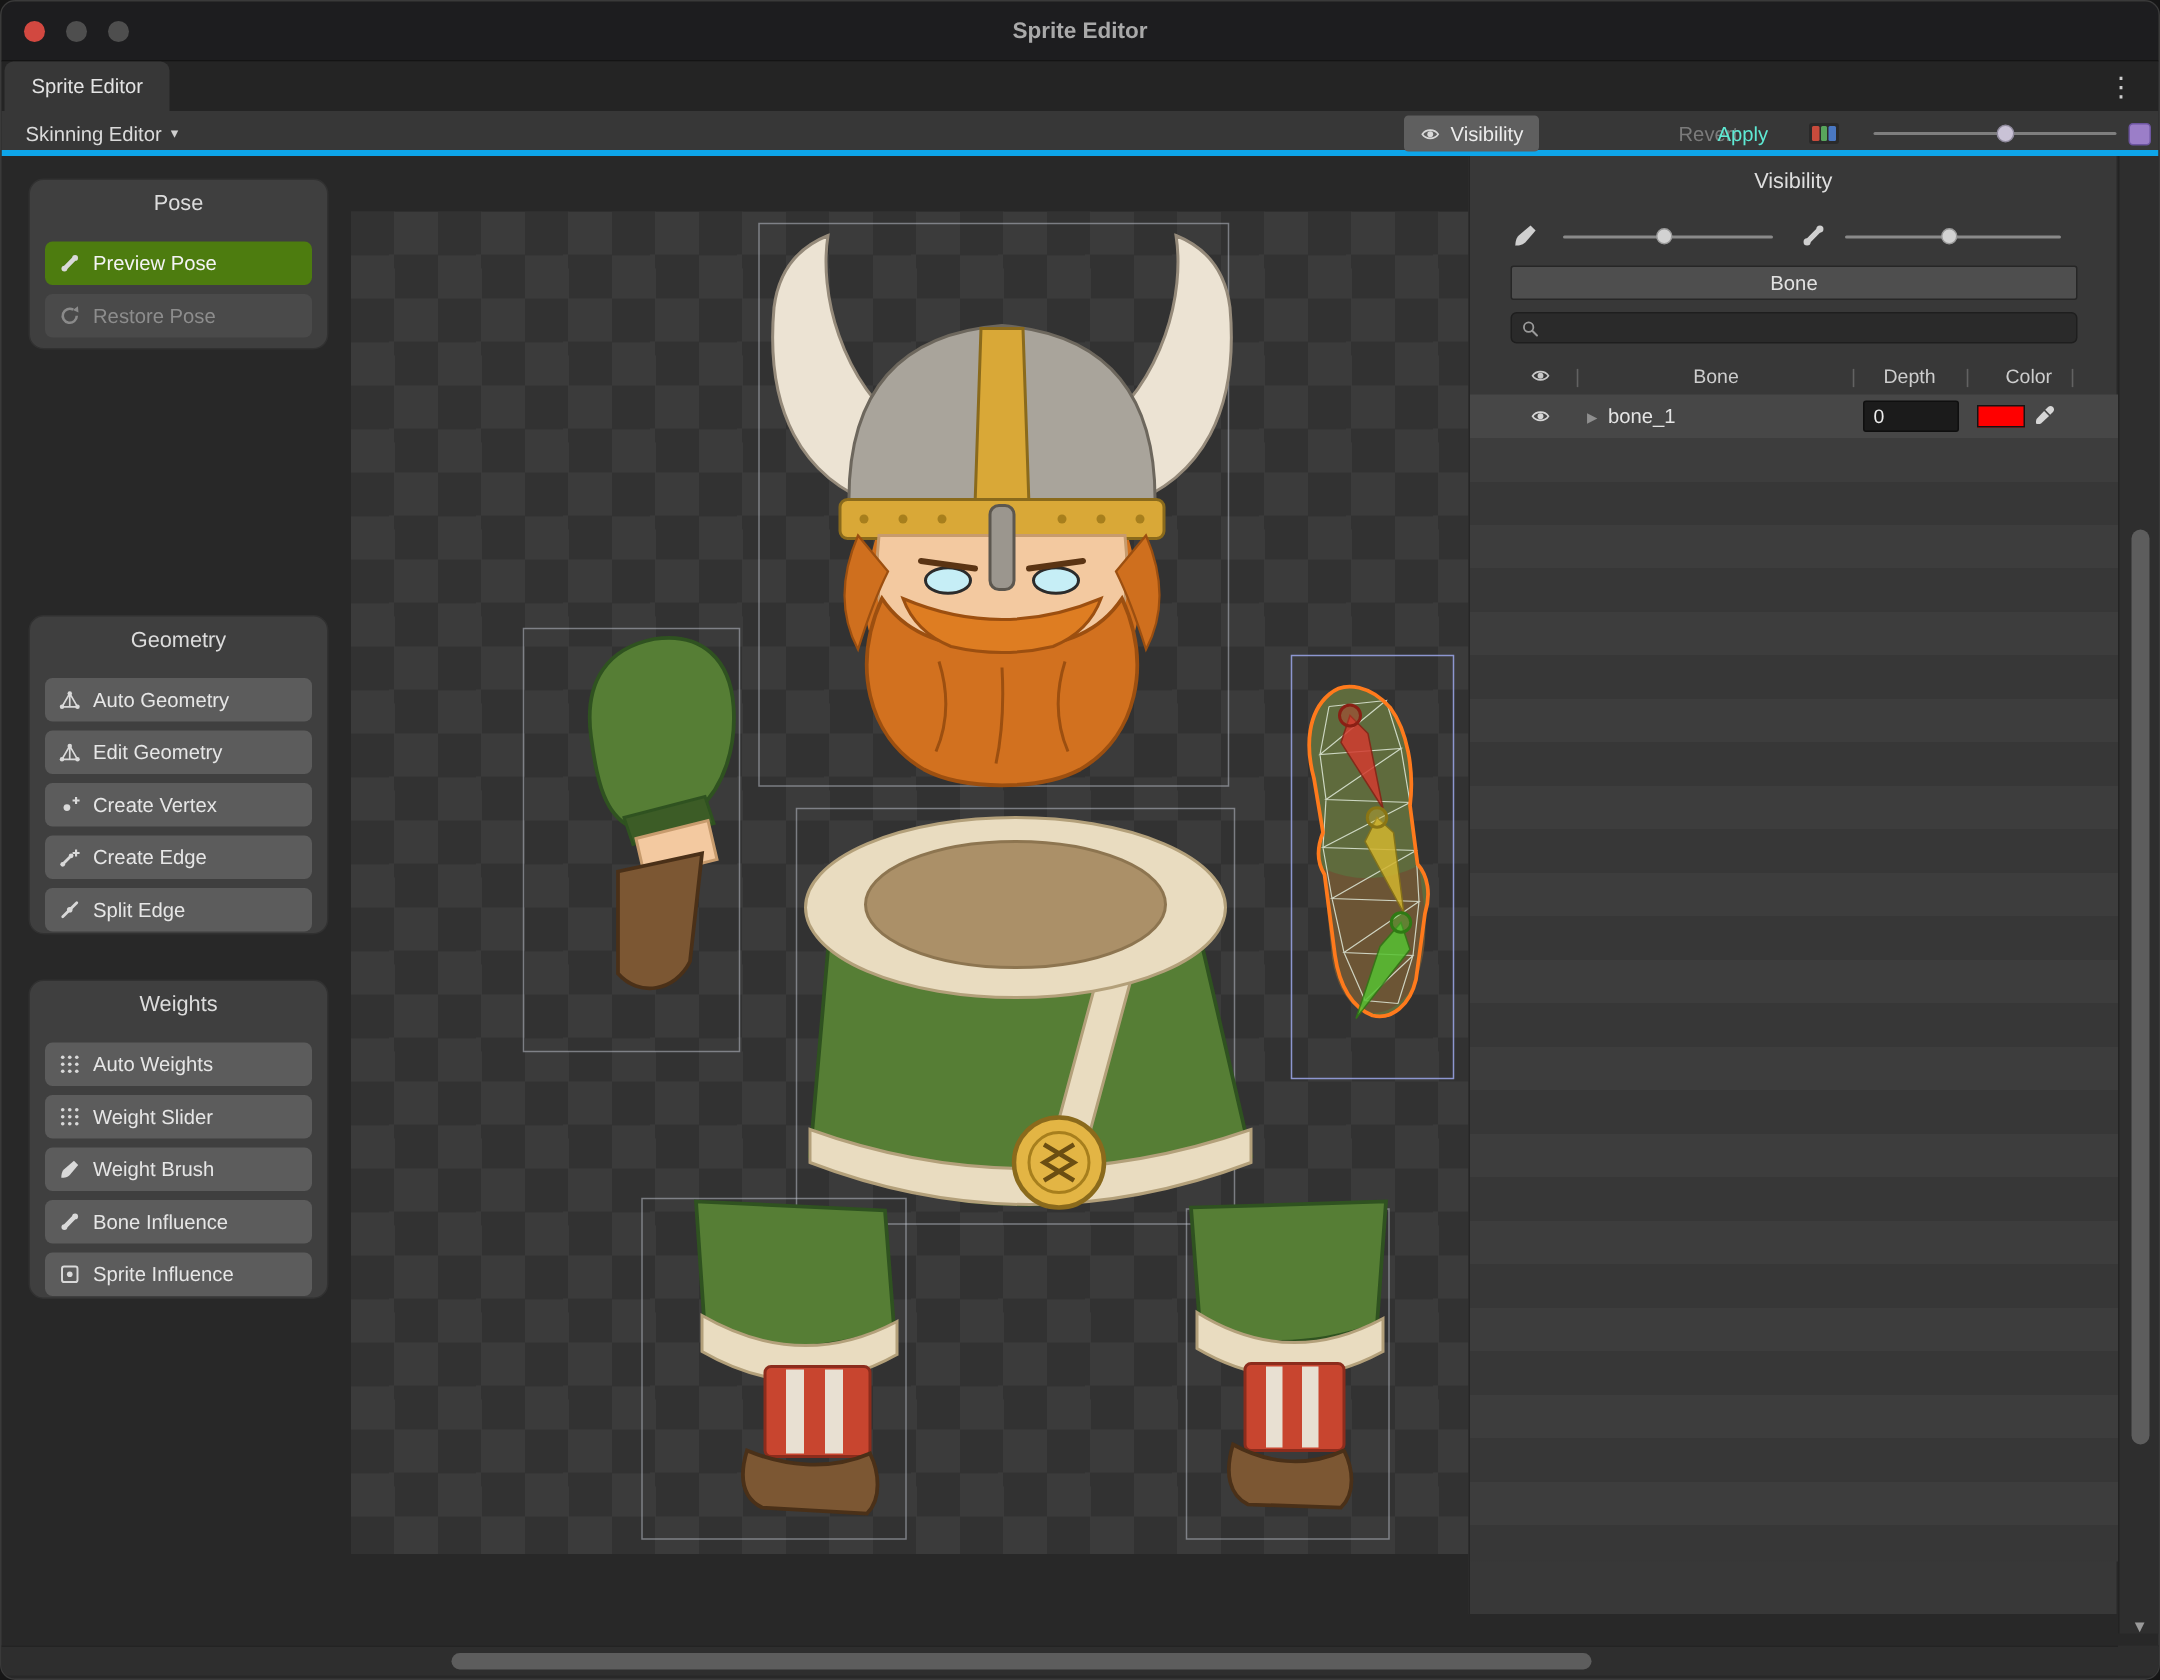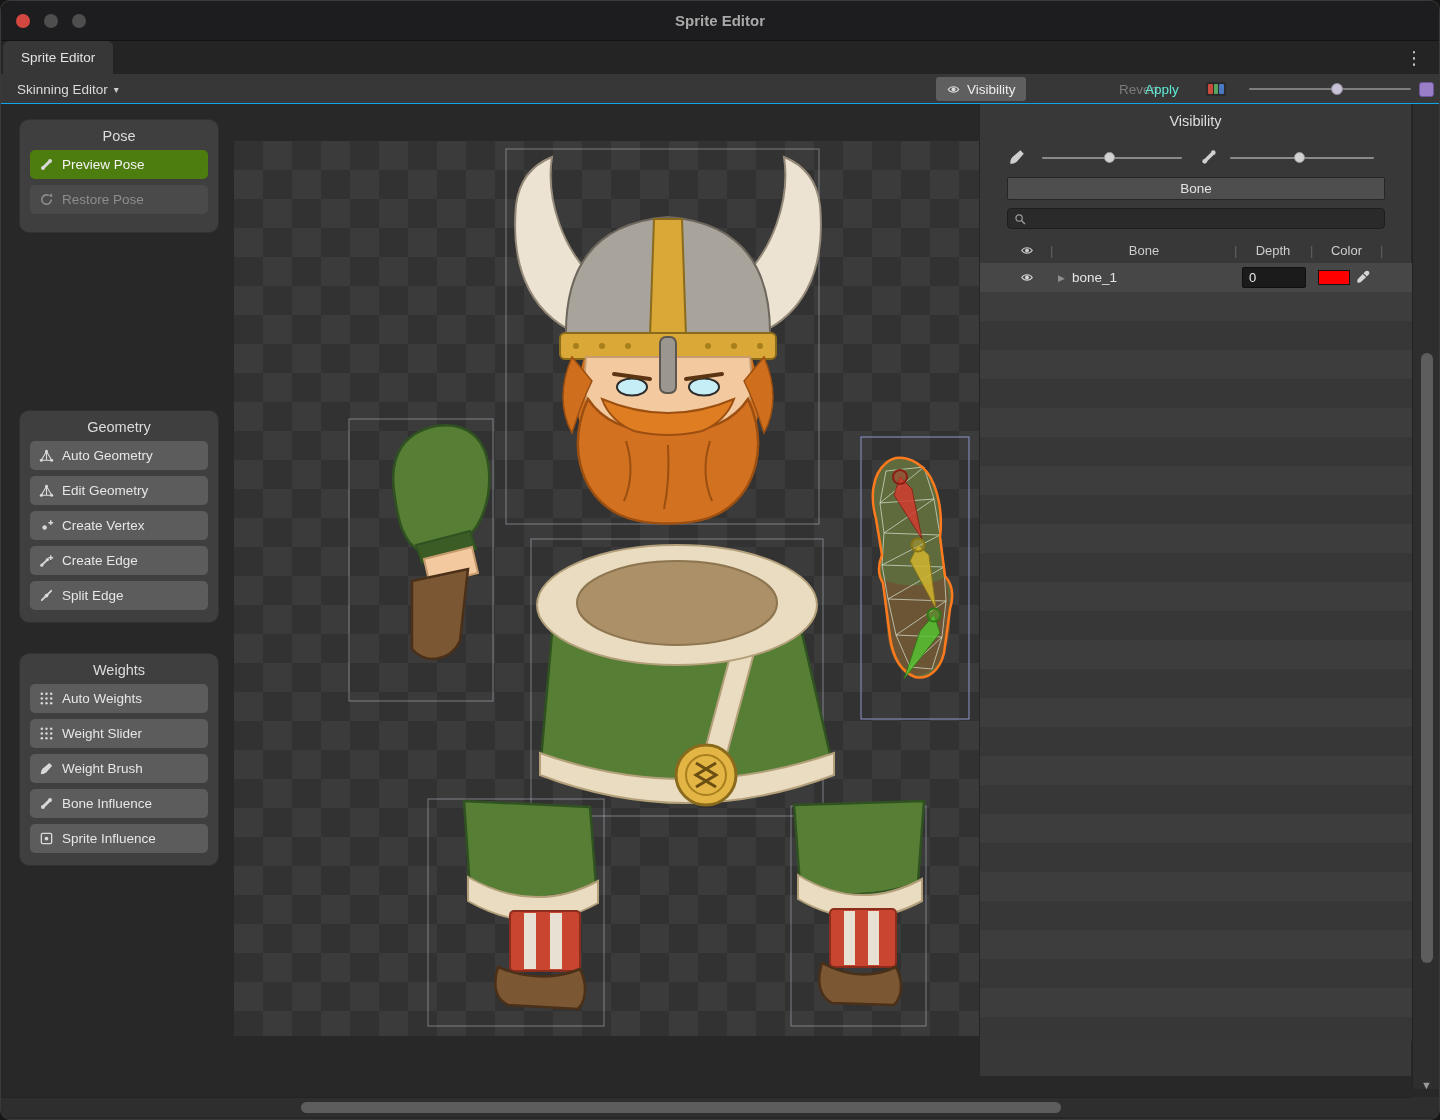--- a/index.html
+++ b/index.html
@@ -13,37 +13,37 @@
   .t-yellow{left:43px;background:#4e4e4e;}
   .t-green{left:71px;background:#4e4e4e;}
   .win-title{position:absolute;left:0;right:0;top:0;height:40px;line-height:40px;text-align:center;font-weight:bold;font-size:15px;color:#a9a9a9;}
 
   
   .tabrow{position:absolute;top:40px;left:0;right:0;height:33px;background:#242424;}
   .tab{position:absolute;left:2px;top:0;height:33px;line-height:33px;padding:0 18px;background:#373737;color:#e3e3e3;font-size:13.5px;border-radius:6px 6px 0 0;}
   .kebab{position:absolute;right:16px;top:3px;font-size:18px;color:#cfcfcf;line-height:28px;cursor:default;}
 
   
-  .toolbar{position:absolute;top:73px;left:0;right:0;height:30px;background:#373737;border-bottom:1px solid #0ea5e9;}
+  .toolbar{position:absolute;top:73px;left:0;right:0;height:30px;background:#373737;border-bottom:4px solid #0ea5e9;}
   .mode-dd{position:absolute;left:8px;top:0;height:30px;display:flex;align-items:center;gap:6px;font-size:13.5px;color:#dadada;padding:0 8px;}
   .mode-dd .caret{font-size:10px;color:#cfcfcf;}
   .tb-btn{position:absolute;top:3px;height:24px;display:flex;align-items:center;gap:6px;font-size:13.5px;padding:0 10px;border-radius:3px;}
   .vis-btn{left:935px;background:#5f5f5f;color:#ececec;}
   .revert-btn{left:1108px;color:#7b7b7b;}
   .apply-btn{left:1134px;color:#5eead4;}
   .rgb-icon{position:absolute;left:1205px;top:8px;width:20px;height:14px;background:#2a2a2a;border-radius:2px;display:flex;gap:1px;padding:2px;}
   .rgb-icon i{flex:1;border-radius:1px;}
   .tb-slider{position:absolute;left:1248px;top:14px;width:162px;height:2px;background:#7e7e7e;border-radius:1px;}
   .tb-slider .thumb{left:82px;}
   .thumb{position:absolute;top:-5px;width:12px;height:12px;border-radius:50%;background:#c9c2d6;border:1px solid #8f8a9c;}
   .sprite-chip{position:absolute;left:1418px;top:8px;width:15px;height:15px;border-radius:3px;background:#9b7ec8;border:1px solid #6d55a0;}
 
   
   .panel{position:absolute;left:18px;width:200px;background:#3f3f3f;border:1px solid #313131;border-radius:10px;}
-  .panel-title{text-align:center;font-size:14.5px;color:#dcdcdc;padding:8px 0 6px;}
+  .panel-title{text-align:center;font-size:14.5px;color:#dcdcdc;padding:8px 0 17px;}
   .pbtn{margin:0 10px 6px;height:29px;background:#5c5c5c;border-radius:5px;display:flex;align-items:center;gap:8px;padding:0 9px;font-size:13.5px;color:#e6e6e6;cursor:default;}
   .pbtn.active{background:#4d7c0f;color:#f4f4f4;}
   .pbtn.disabled{background:#4a4a4a;color:#8d8d8d;}
   .pbtn.disabled .ic{opacity:.45;}
   .ic{width:15px;height:15px;flex:0 0 15px;color:#d9d9d9;}
 
   
   .canvas{position:absolute;left:233px;top:140px;width:745px;height:895px;
     background:repeating-conic-gradient(#3b3b3b 0% 25%, #323232 0% 50%);
     background-size:58px 58px;}
@@ -57,21 +57,21 @@
   .vp-slider .vthumb{position:absolute;top:-5px;width:11px;height:11px;border-radius:50%;background:#d2d2d2;border:1px solid #9a9a9a;}
   .bone-tab{position:absolute;left:27px;top:73px;width:378px;height:23px;background:#4e4e4e;border:1px solid #262626;border-radius:2px;text-align:center;line-height:21px;font-size:13.5px;color:#e2e2e2;}
   .searchbox{position:absolute;left:27px;top:104px;width:378px;height:21px;background:#2a2a2a;border:1px solid #1e1e1e;border-radius:4px;display:flex;align-items:center;padding:0 6px;gap:5px;}
   .searchbox svg{width:12px;height:12px;color:#9a9a9a;flex:0 0 12px;}
   .searchbox input{flex:1;background:transparent;border:none;outline:none;color:#dddddd;font-size:12.5px;font-family:"Liberation Sans",sans-serif;}
   .list-header{position:absolute;left:0;top:134px;width:432px;height:25px;display:flex;align-items:center;font-size:13px;color:#cdcdcd;}
   .lh-eye{position:absolute;left:38px;width:18px;height:13px;color:#c9c9c9;}
   .lh-sep{position:absolute;color:#626262;}
   .lh-bone{position:absolute;left:104px;width:120px;text-align:center;}
   .lh-depth{position:absolute;left:263px;width:60px;text-align:center;}
-  .lh-color{position:absolute;left:328px;width:54px;text-align:right;}
+  .lh-color{position:absolute;left:357px;width:54px;text-align:left;}
   .bone-row{position:absolute;left:0;top:159px;width:432px;height:29px;background:#474747;display:flex;align-items:center;}
   .br-eye{position:absolute;left:38px;width:18px;height:13px;color:#d6d6d6;}
   .br-disclosure{position:absolute;left:78px;font-size:9px;color:#8f8f8f;top:10px;}
   .br-name{position:absolute;left:92px;font-size:13.5px;color:#e4e4e4;}
   .depth-input{position:absolute;left:262px;top:4px;width:64px;height:21px;background:#1b1b1b;border:1px solid #0f0f0f;color:#ececec;font-size:13px;padding:0 6px;border-radius:2px;font-family:"Liberation Sans",sans-serif;}
   .swatch{position:absolute;left:338px;top:7px;width:32px;height:15px;border:1px solid #141414;}
   .br-dropper{position:absolute;left:376px;top:6px;width:15px;height:15px;color:#d6d6d6;}
   .row-stripes{position:absolute;left:0;top:188px;width:432px;height:749px;
     background:repeating-linear-gradient(180deg,#3d3d3d 0 29px,#373737 29px 58px);}
 

